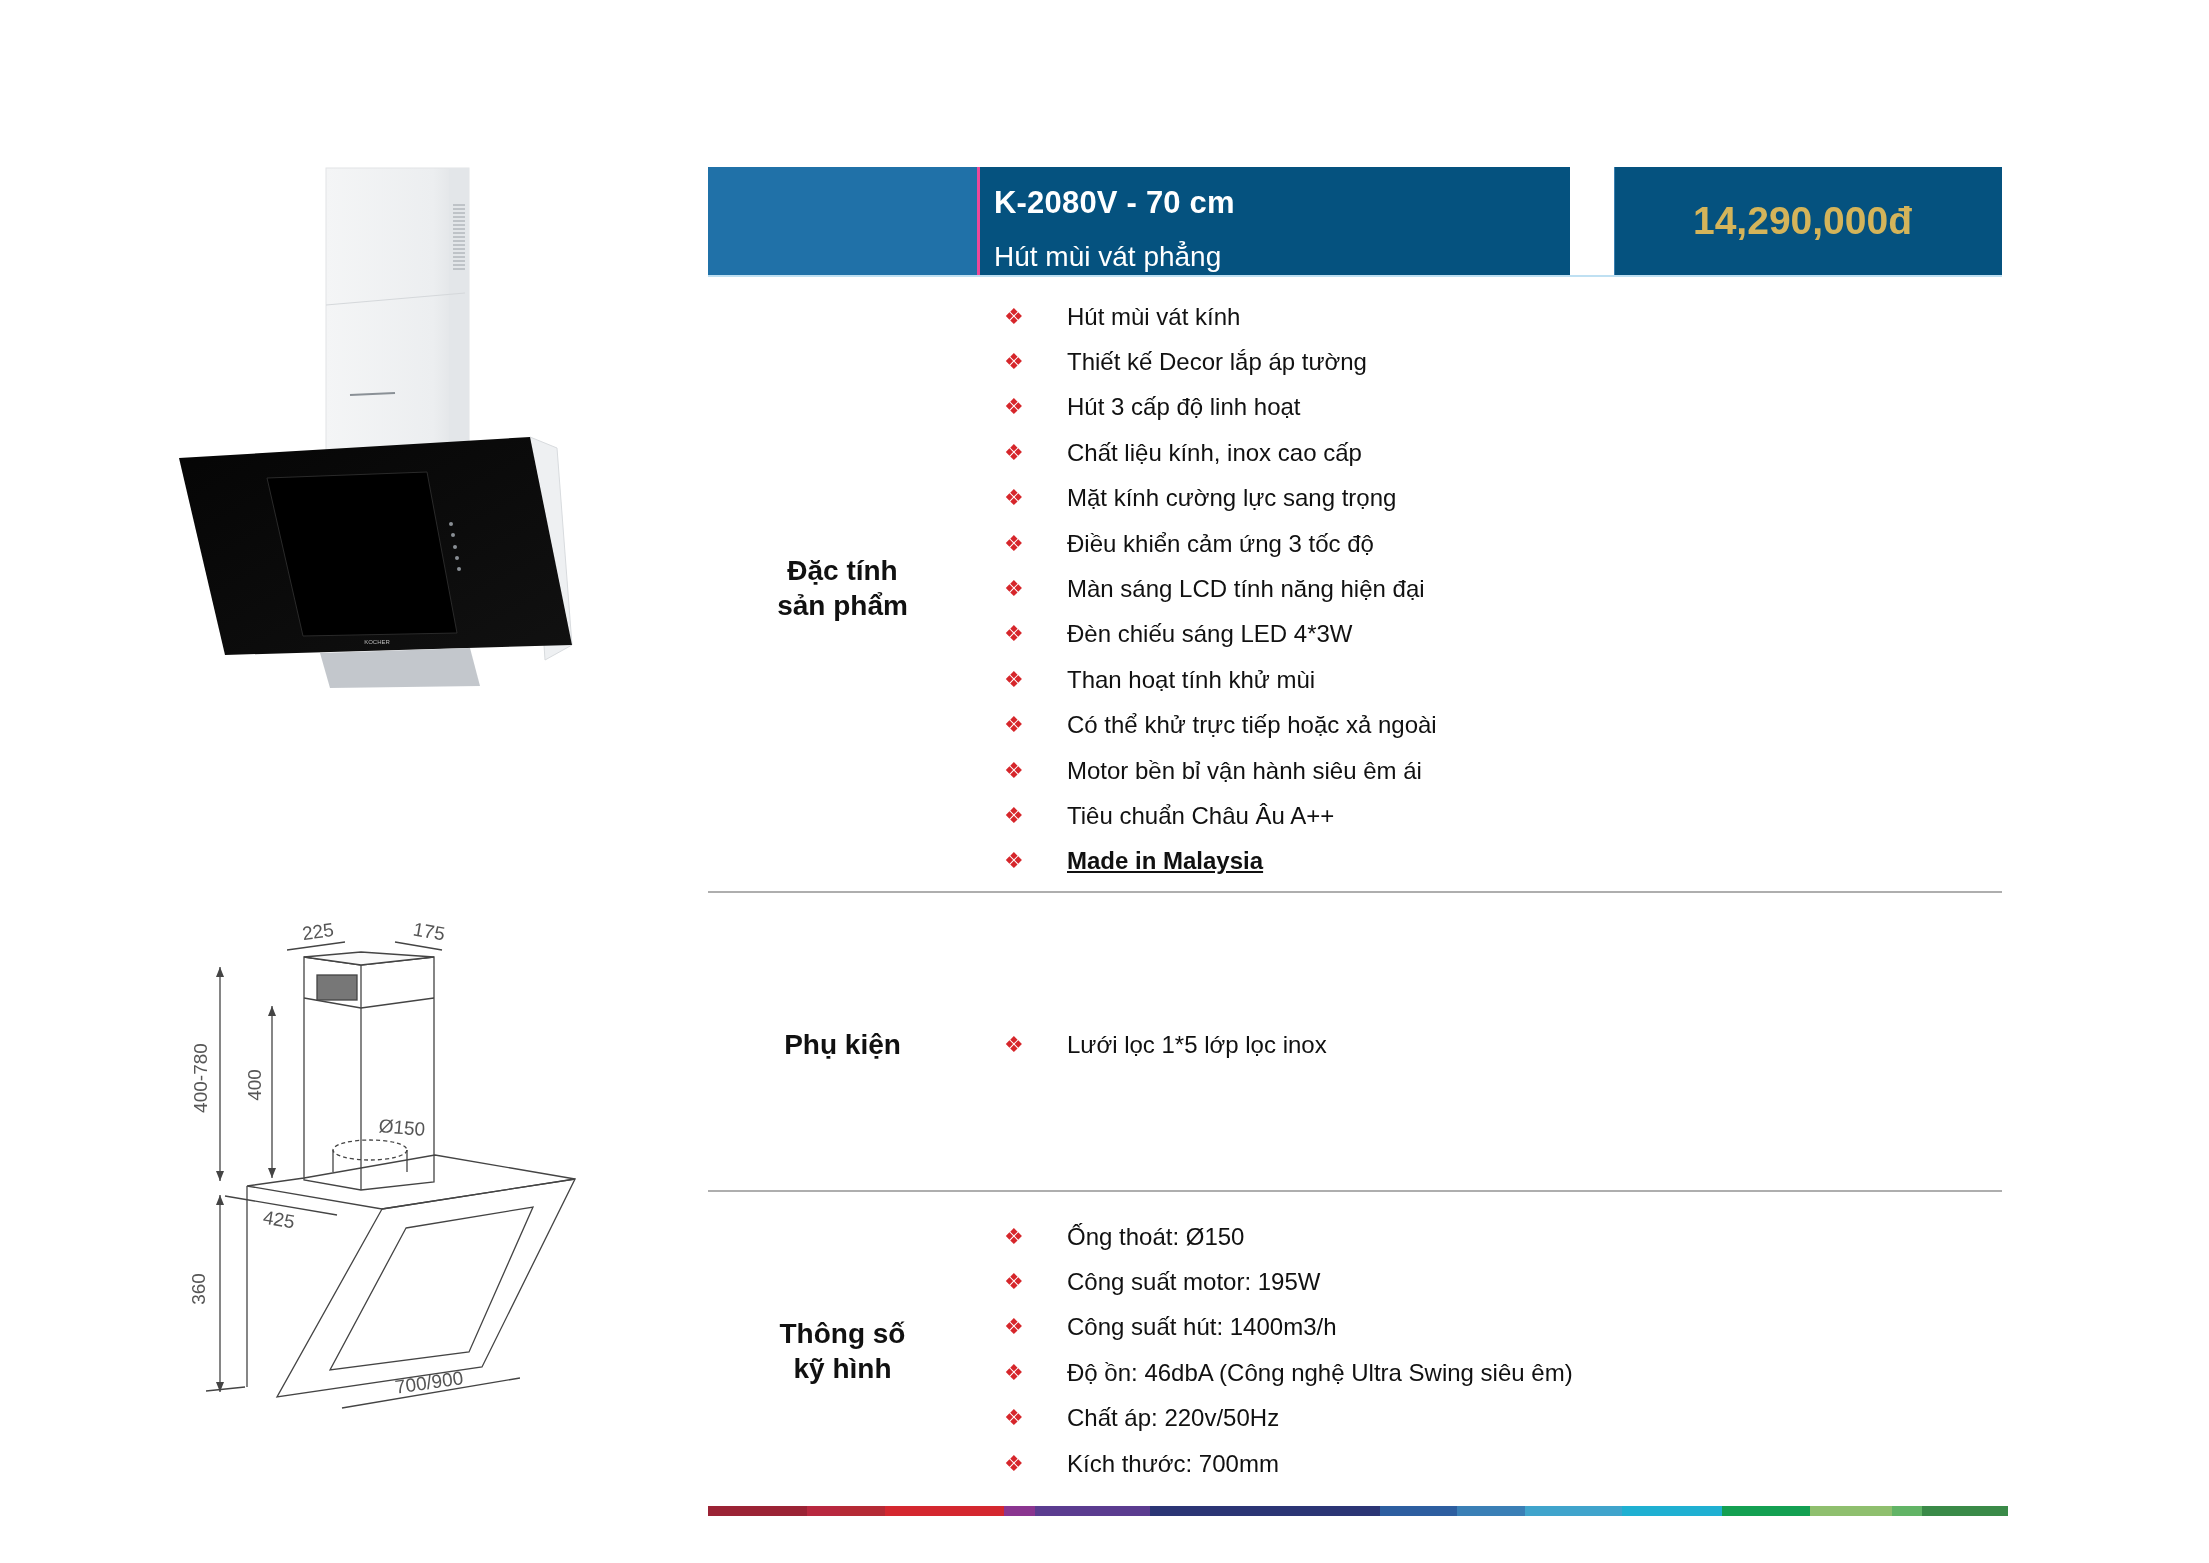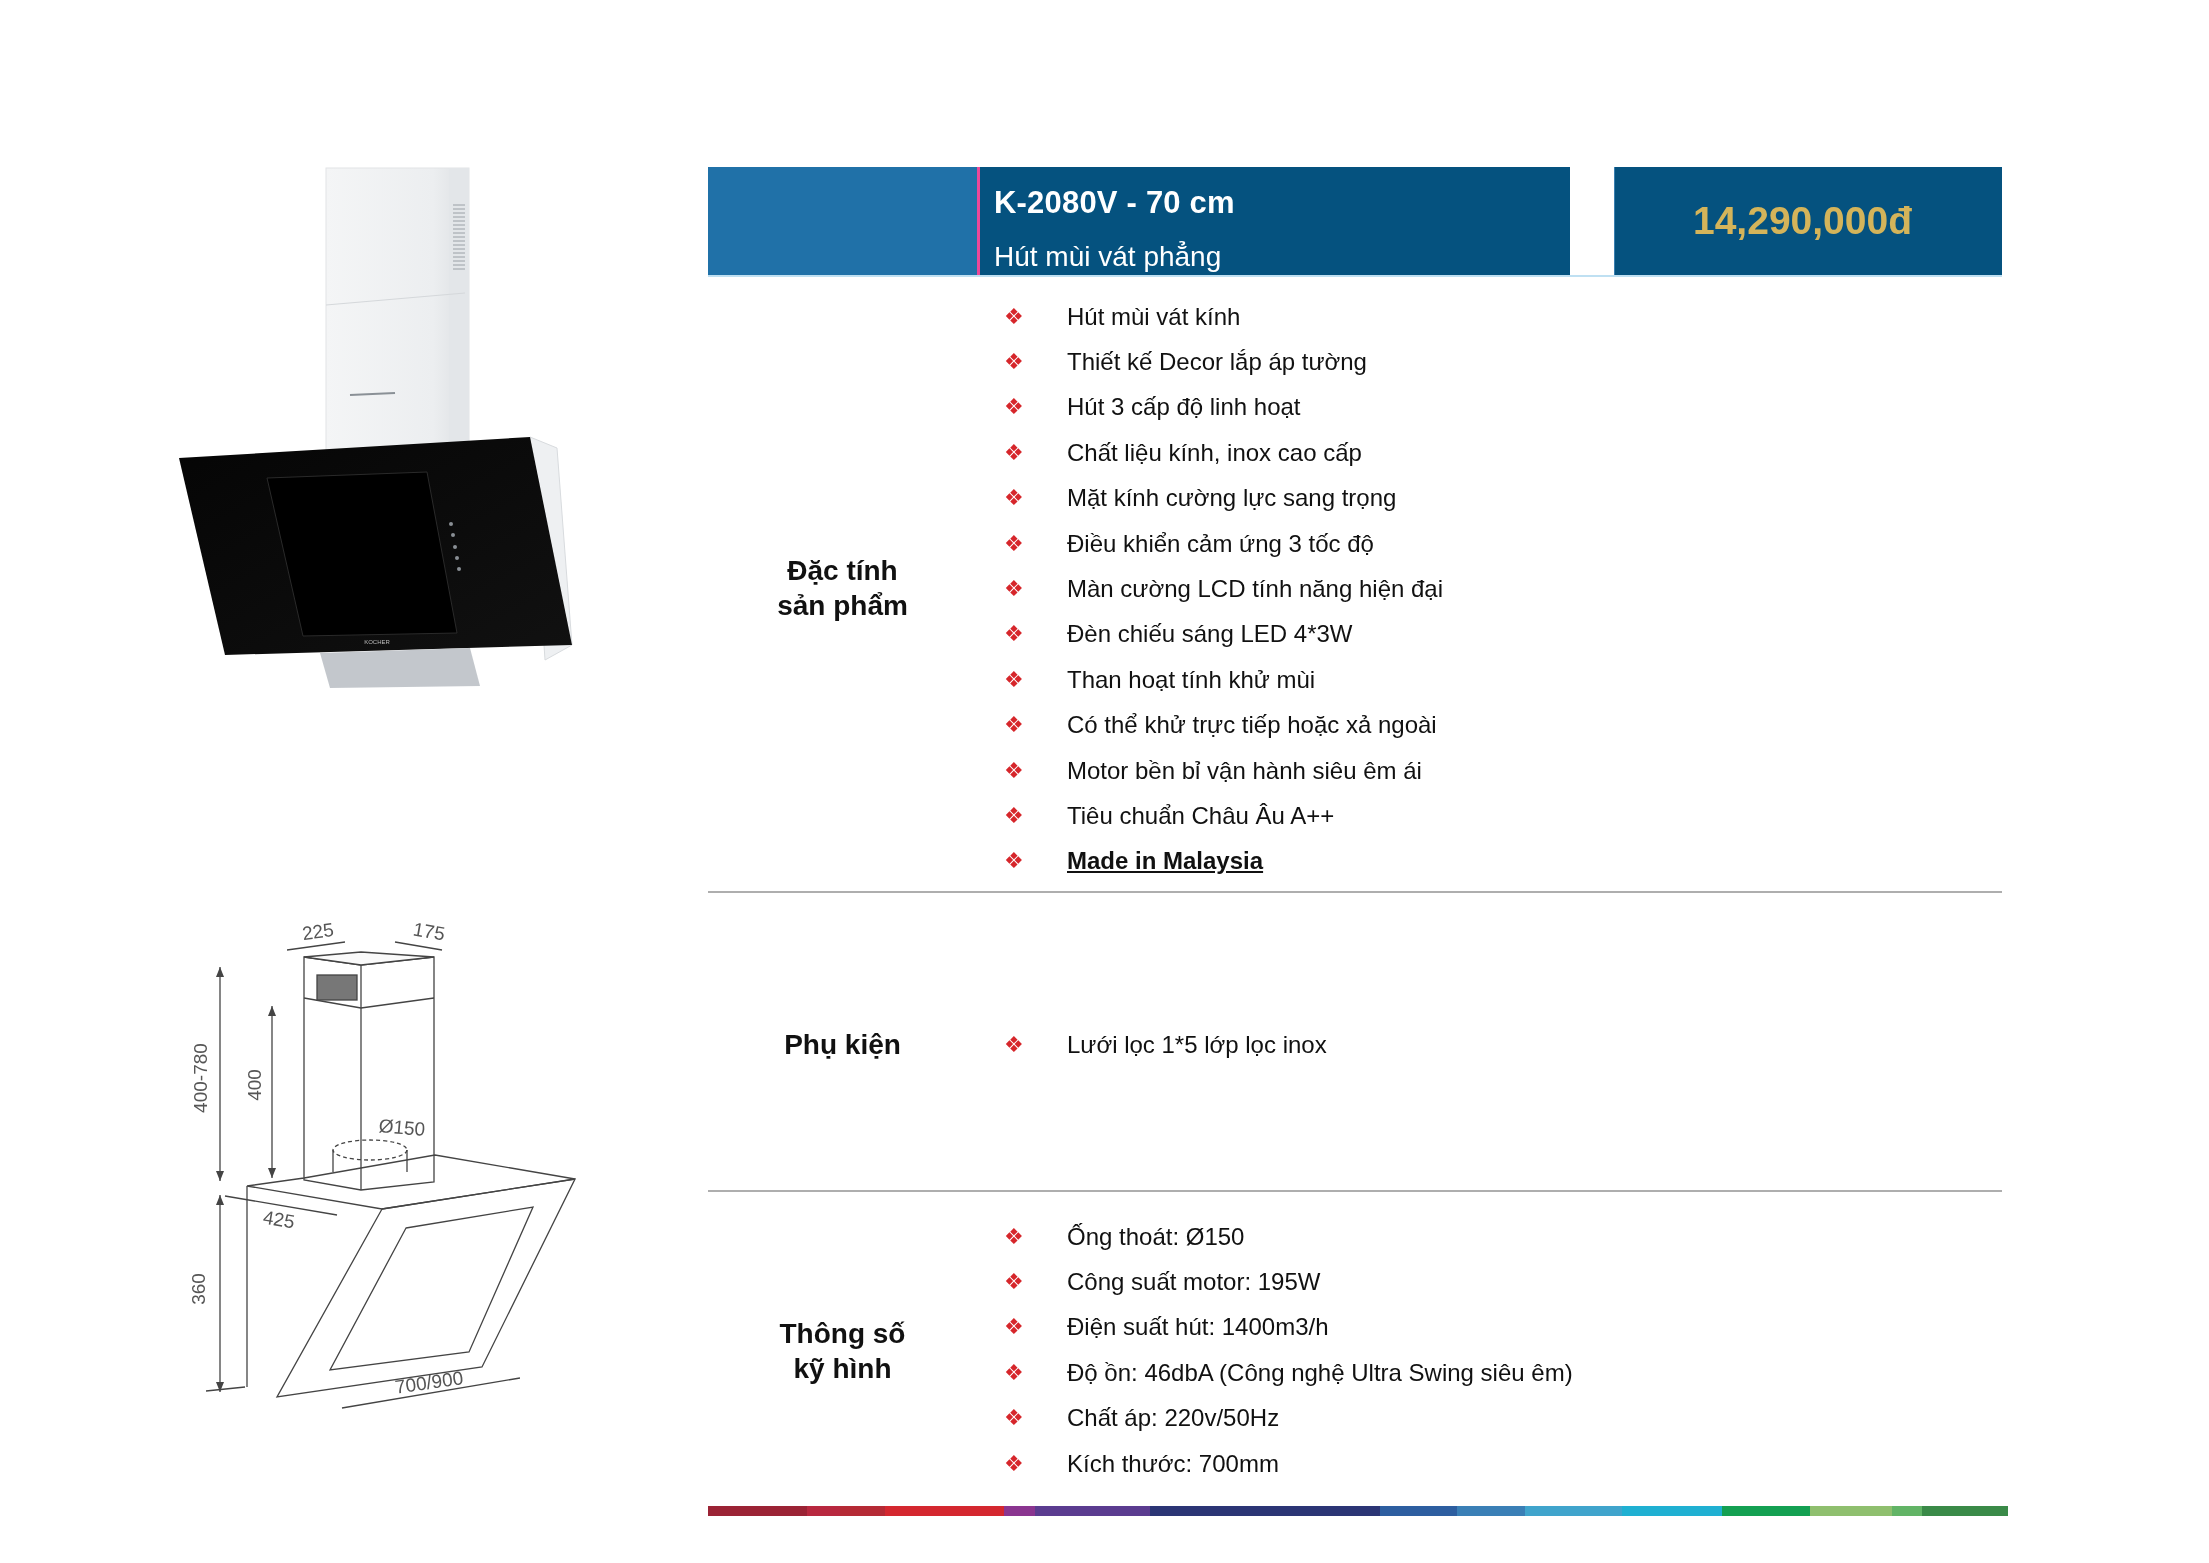--- a/index.html
+++ b/index.html
@@ -177,21 +177,21 @@
   <li>
       <span class="b" style="color: rgb(214, 38, 43);">❖</span>
       <span class="t">Mặt kính cường lực sang trọng</span>
     </li>
   <li>
       <span class="b" style="color: rgb(214, 38, 43);">❖</span>
       <span class="t">Điều khiển cảm ứng 3 tốc độ</span>
     </li>
   <li>
       <span class="b" style="color: rgb(214, 38, 43);">❖</span>
-      <span class="t">Màn cường LCD tính năng hiện đại</span>
+      <span class="t">Màn sáng LCD tính năng hiện đại</span>
     </li>
   <li>
       <span class="b" style="color: rgb(214, 38, 43);">❖</span>
       <span class="t">Đèn chiếu sáng LED 4*3W</span>
     </li>
   <li>
       <span class="b" style="color: rgb(214, 38, 43);">❖</span>
       <span class="t">Than hoạt tính khử mùi</span>
     </li>
   <li>
@@ -234,21 +234,21 @@
   <li>
       <span class="b" style="color: rgb(214, 38, 43);">❖</span>
       <span class="t">Ống thoát: Ø150</span>
     </li>
   <li>
       <span class="b" style="color: rgb(214, 38, 43);">❖</span>
       <span class="t">Công suất motor: 195W</span>
     </li>
   <li>
       <span class="b" style="color: rgb(214, 38, 43);">❖</span>
-      <span class="t">Điện suất hút: 1400m3/h</span>
+      <span class="t">Công suất hút: 1400m3/h</span>
     </li>
   <li>
       <span class="b" style="color: rgb(214, 38, 43);">❖</span>
       <span class="t">Độ ồn: 46dbA (Công nghệ Ultra Swing siêu êm)</span>
     </li>
   <li>
       <span class="b" style="color: rgb(214, 38, 43);">❖</span>
       <span class="t">Chất áp: 220v/50Hz</span>
     </li>
   <li>

